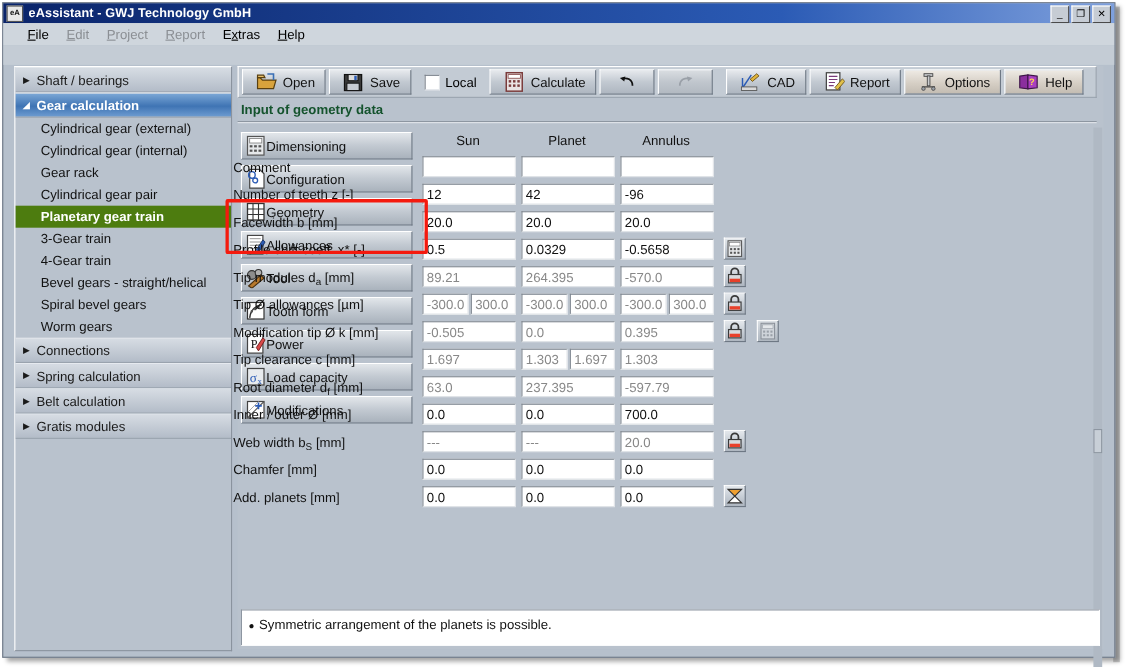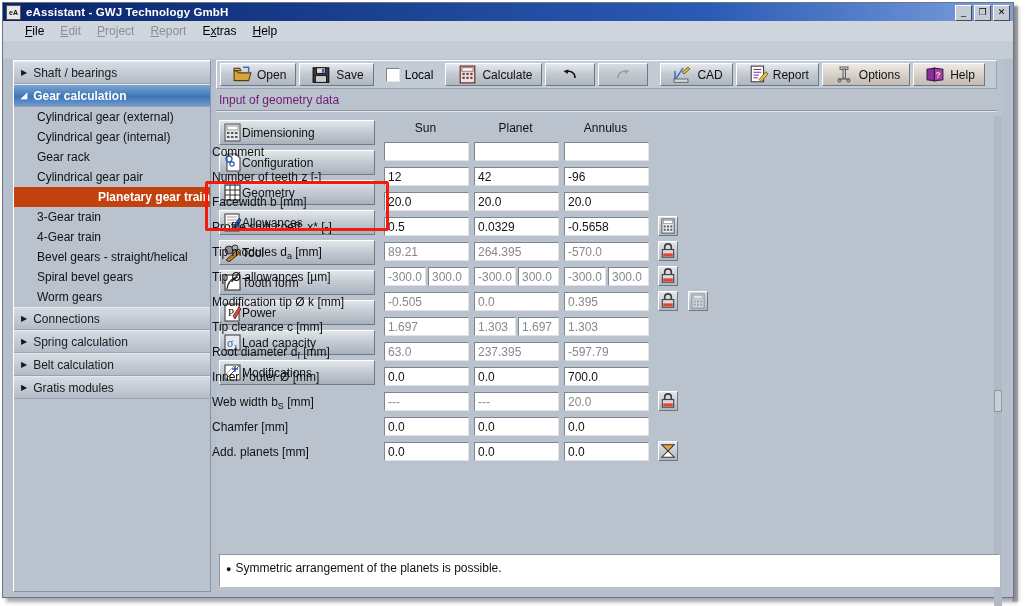--- a/index.html
+++ b/index.html
@@ -31,38 +31,38 @@
   
   #sidebar{position:absolute;left:10px;top:57px;width:196px;height:530px;background:#b9c2cd;
            border:1px solid #8a939e;border-top-color:#fff;border-left-color:#fff;overflow:hidden;}
   .navgroup{height:23px;display:flex;align-items:center;padding-left:7px;box-sizing:border-box;
             background:linear-gradient(to bottom,#d6dce3,#b3bcc8);border-bottom:1px solid #9aa3ae;
             border-top:1px solid #e6eaef;font-size:12px;color:#1a1a1a;cursor:default;}
   .navgroup.open{background:linear-gradient(to bottom,#7ba7d6,#3f74b4 55%,#6d9bd0);color:#fff;font-weight:bold;}
   .tri{display:inline-block;margin-right:6px;font-size:8px;line-height:8px;}
   .navitem{height:20px;display:flex;align-items:center;padding-left:23px;box-sizing:border-box;
            font-size:12px;color:#111;cursor:default;}
-  .navitem.sel{background:#c2410c;color:#fff;font-weight:bold;justify-content:flex-end;}
+  .navitem.sel{background:#4d7c0f;color:#fff;font-weight:bold;}
 
   
   #main{position:absolute;left:213px;top:57px;width:787px;height:530px;background:#b9c2cd;}
 
   
   #toolbar{position:absolute;left:0;top:0;width:781px;height:29px;background:#c3cbd4;
            border:1px solid #9aa3ae;border-top-color:#fff;border-left-color:#fff;box-sizing:border-box;display:flex;align-items:center;}
   .tbtn{height:23px;margin-left:3px;background:linear-gradient(to bottom,#e6e9ed,#c2c9d1 50%,#aeb6c0);
         border:1px solid #ffffff;border-right-color:#6e7884;border-bottom-color:#6e7884;
         display:flex;align-items:center;padding:0 9px;box-sizing:border-box;font-size:12px;color:#111;cursor:default;gap:5px;}
   .tbtn.warm{background:linear-gradient(to bottom,#eeeae4,#d6cfc5 55%,#c3bcb2);}
   .tbtn.disabled{color:#8f959c;background:linear-gradient(to bottom,#d9dde1,#c0c6cd 50%,#b2b9c1);}
   .tsep{width:9px;}
   #localbox{display:flex;align-items:center;gap:5px;margin-left:12px;font-size:12px;}
   .cbx{width:12px;height:12px;background:#fff;border:1px solid #7a828c;border-right-color:#e3e6ea;border-bottom-color:#e3e6ea;}
 
-  #subtitle{position:absolute;left:3px;top:33px;font-size:12px;color:#701a75;}
+  #subtitle{position:absolute;left:3px;top:33px;font-size:12px;color:#14532d;font-weight:bold;}
   #subline{position:absolute;left:0;top:50px;width:781px;height:1px;background:#8d96a1;}
   #sublineb{position:absolute;left:0;top:51px;width:781px;height:1px;background:#e1e5ea;}
 
   
   #tabcol{position:absolute;left:3px;top:60px;width:156px;}
   .tabbtn{height:25px;margin-bottom:5px;background:linear-gradient(to bottom,#e2e6ea,#c3cad2 48%,#a9b2bc);
           border:1px solid #ffffff;border-right-color:#707a86;border-bottom-color:#707a86;
           display:flex;align-items:center;box-sizing:border-box;font-size:12px;color:#111;cursor:default;position:relative;}
   .tabbtn .tlabel{flex:1;padding-right:10px;}
   .ticon{width:19px;height:19px;margin-left:3px;flex:none;}

